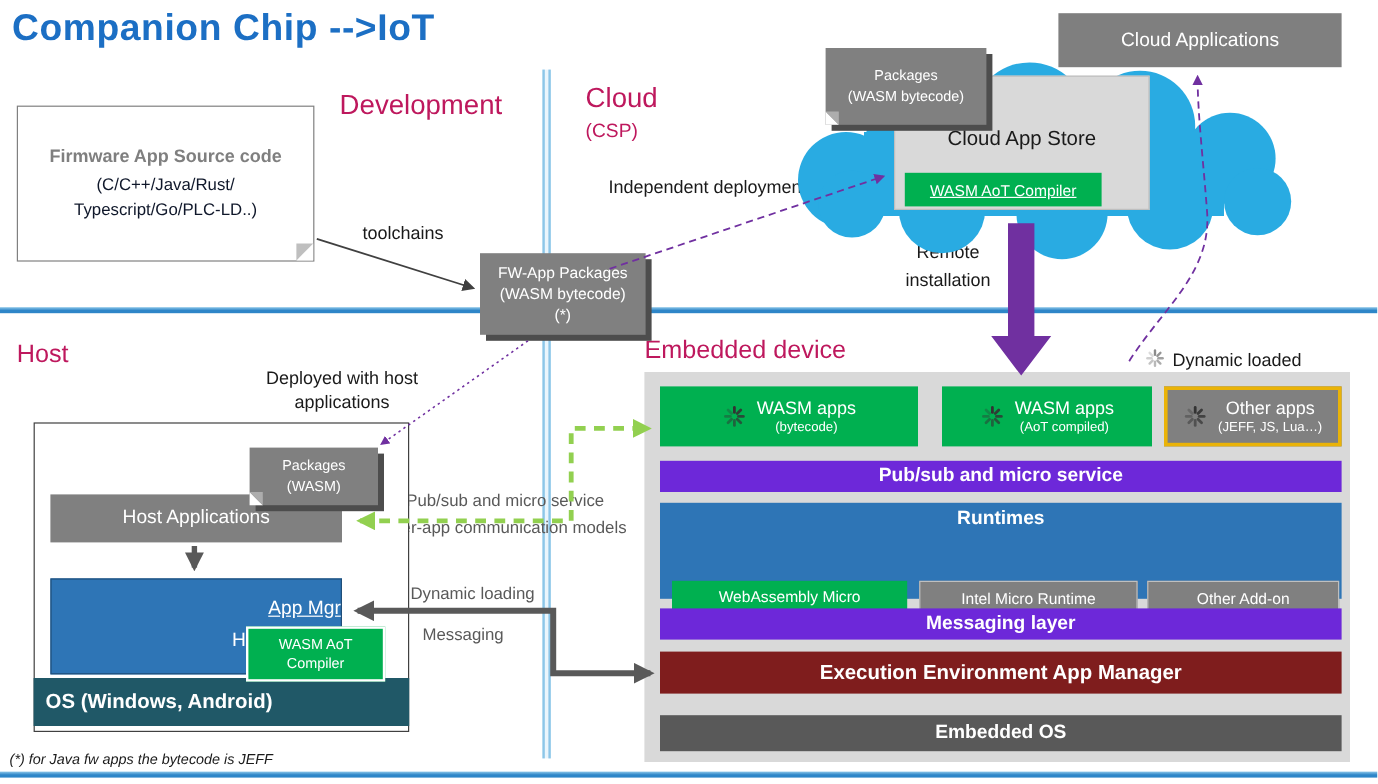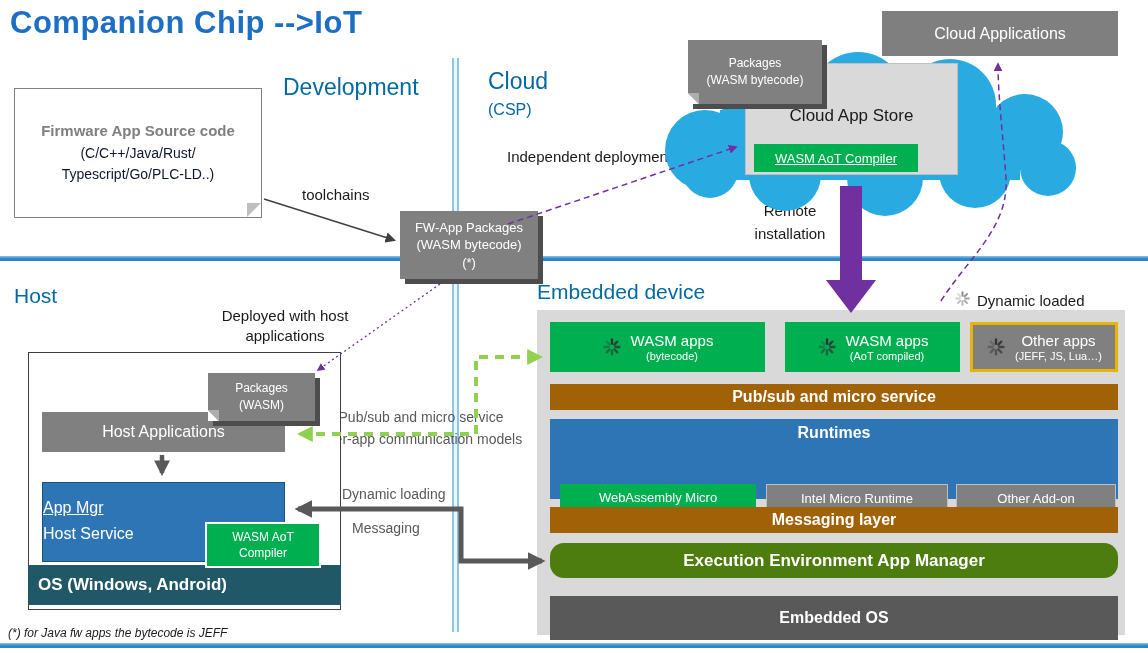--- a/index.html
+++ b/index.html
@@ -4,21 +4,21 @@
 <style>
   html,body { margin:0; padding:0; background:#fff; }
   .stage { position:relative; width:1148px; height:653px; background:#fff; overflow:hidden;
            font-family:"Liberation Sans", sans-serif; color:#1a1a1a; }
   .abs { position:absolute; box-sizing:border-box; }
   .pre { white-space:pre-line; }
   .ctr { text-align:center; }
 
   .page-title { left:10px; top:5px; font-size:31px; font-weight:bold; color:#1C6FC4; letter-spacing:0.5px; }
 
-  .sec-label { color:#0369a1; font-size:23px; }
+  .sec-label { color:#be185d; font-size:23px; }
   .sec-label.small { font-size:16px; }
 
   .hline { left:0; width:1148px; height:5px;
            background:linear-gradient(180deg,#8CC6E8 0%,#2E86C8 55%,#2E86C8 100%); }
   .vline { left:452px; top:58px; width:7px; height:574px; background:#EAF5FC;
            border-left:2px solid #8CC6E8; border-right:2px solid #8CC6E8; }
 
   
   .firmware { left:14px; top:88px; width:248px; height:130px; background:#fff; border:1px solid #808080;
               display:flex; flex-direction:column; justify-content:center; gap:4px; }
@@ -47,38 +47,38 @@
   .store .store-title { position:absolute; left:0; top:42px; width:100%; text-align:center;
                         font-size:17px; color:#1a1a1a; }
   .store .compiler { position:absolute; left:8px; top:80px; width:164px; height:28px; background:#00B050;
                      color:#fff; font-size:13px; display:flex; align-items:center; justify-content:center; }
   .u { text-decoration:underline; }
 
   .host-outer { left:28px; top:352px; width:313px; height:258px; background:#fff; border:1.5px solid #404040; z-index:4; }
   .host-apps  { left:42px; top:412px; width:243px; height:40px; background:#808080; color:#fff;
                 display:flex; align-items:center; justify-content:center; font-size:16px; z-index:5; }
   .appmgr { left:42px; top:482px; width:243px; height:80px; background:#2E75B6; border:1px solid #1F4E79;
-            color:#fff; font-size:16px; text-align:left; padding-top:12px; line-height:1.6; z-index:5; }
+            color:#fff; font-size:16px; text-align:right; padding-top:12px; line-height:1.6; z-index:5; }
   .host-compiler { left:205px; top:522px; width:116px; height:46px; background:#00B050; border:2px solid #fff;
                    color:#fff; font-size:12px; display:flex; align-items:center; justify-content:center;
                    text-align:center; line-height:1.35; z-index:7; }
   .osbox { left:28px; top:565px; width:313px; height:40px; background:#205867; color:#fff;
            font-weight:bold; font-size:17px; display:flex; align-items:center; padding-left:10px; z-index:6; }
 
   .emb-container { left:537px; top:310px; width:588px; height:325px; background:#D9D9D9; z-index:3; }
 
   .app { color:#fff; display:flex; align-items:center; justify-content:center; gap:9px; z-index:5; }
   .app .app-title { font-size:15px; }
   .app .app-sub { font-size:11px; margin-top:1px; }
   .green { background:#00B050; }
   .grayapp { background:#808080; border:3px solid #eab308; }
 
   .bar { color:#fff; font-weight:bold; display:flex; align-items:center; justify-content:center; z-index:5; }
-  .graybar { background:#a16207; }
-  .bluebar { background:#4d7c0f;border-radius:14px; }
+  .graybar { background:#6d28d9; }
+  .bluebar { background:#7f1d1d; }
   .darkbar { background:#595959; }
 
   .runtimes { left:550px; top:419px; width:568px; height:80px; background:#2E75B6; z-index:5; }
   .runtimes .rt-title { position:absolute; top:5px; left:0; width:100%; text-align:center;
                         color:#fff; font-weight:bold; font-size:16px; }
   .rtbox { position:absolute; top:29px; height:45px; color:#fff; font-size:13px; line-height:1.35;
            display:flex; align-items:center; justify-content:center; text-align:center;margin-top:36px; }
   .rtgray { background:#808080; border:1px solid #BFBFBF; }
 
   .note { color:#595959; font-size:14px; }
@@ -214,21 +214,21 @@
     <div class="rtbox green pre" style="left:10px;width:196px">WebAssembly Micro
 Runtime</div>
     <div class="rtbox rtgray pre" style="left:216px;width:180px">Intel Micro Runtime
 (JEFF, Add-on)</div>
     <div class="rtbox rtgray pre" style="left:406px;width:158px">Other Add-on
 Runtimes (JS, Lua..)</div>
   </div>
 
   <div class="abs bar graybar" style="left:550px;top:507px;width:568px;height:26px;font-size:16px">Messaging layer</div>
   <div class="abs bar bluebar" style="left:550px;top:543px;width:568px;height:35px;font-size:17px">Execution Environment App Manager</div>
-  <div class="abs bar darkbar" style="left:550px;top:596px;width:568px;height:44px;font-size:16px">Embedded OS</div>
+  <div class="abs bar darkbar" style="left:550px;top:596px;width:568px;height:30px;font-size:16px">Embedded OS</div>
 
   <svg class="abs spin spin-gray" style="left:954px;top:290px;z-index:6" width="17" height="17" viewBox="0 0 24 24">
       <use href="#spinner"></use>
     </svg>
   <div class="abs black-note" style="left:977px;top:292px;z-index:6">Dynamic loaded</div>
 
   <div class="abs footnote">(*) for Java fw apps the bytecode is JEFF</div>
 
   <svg class="abs arrows" width="1148" height="653">
     <defs>

